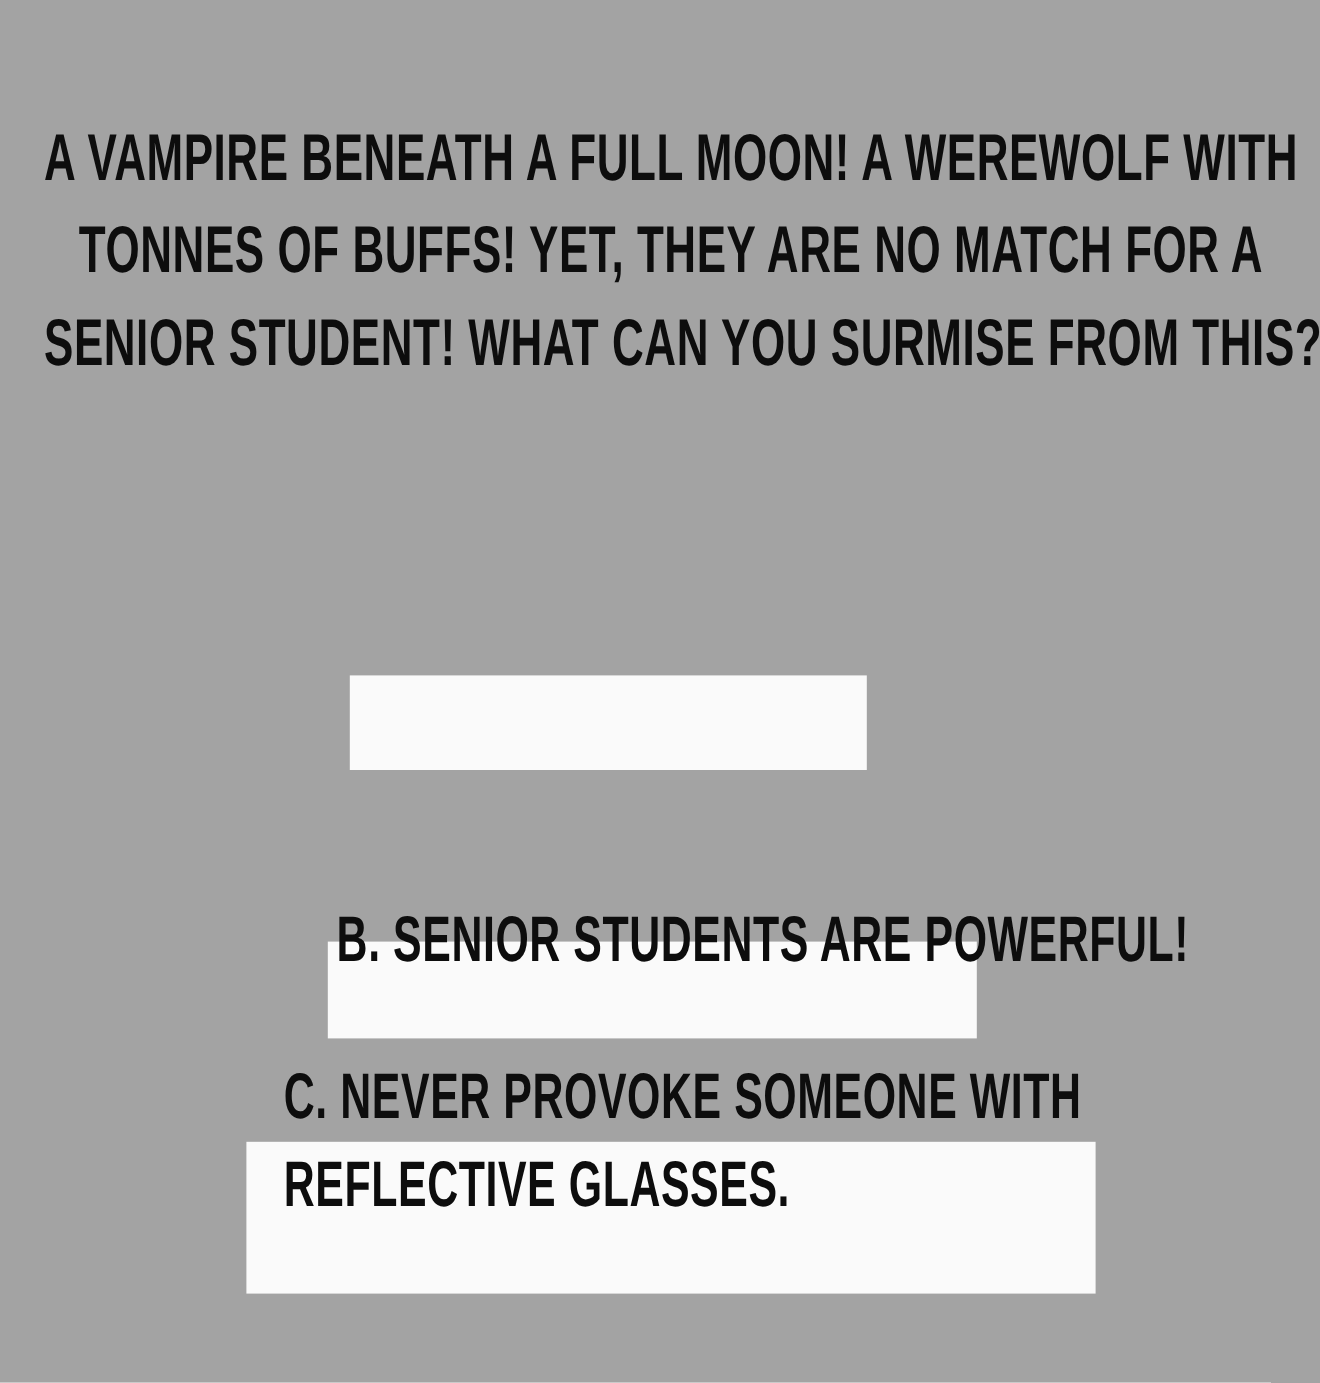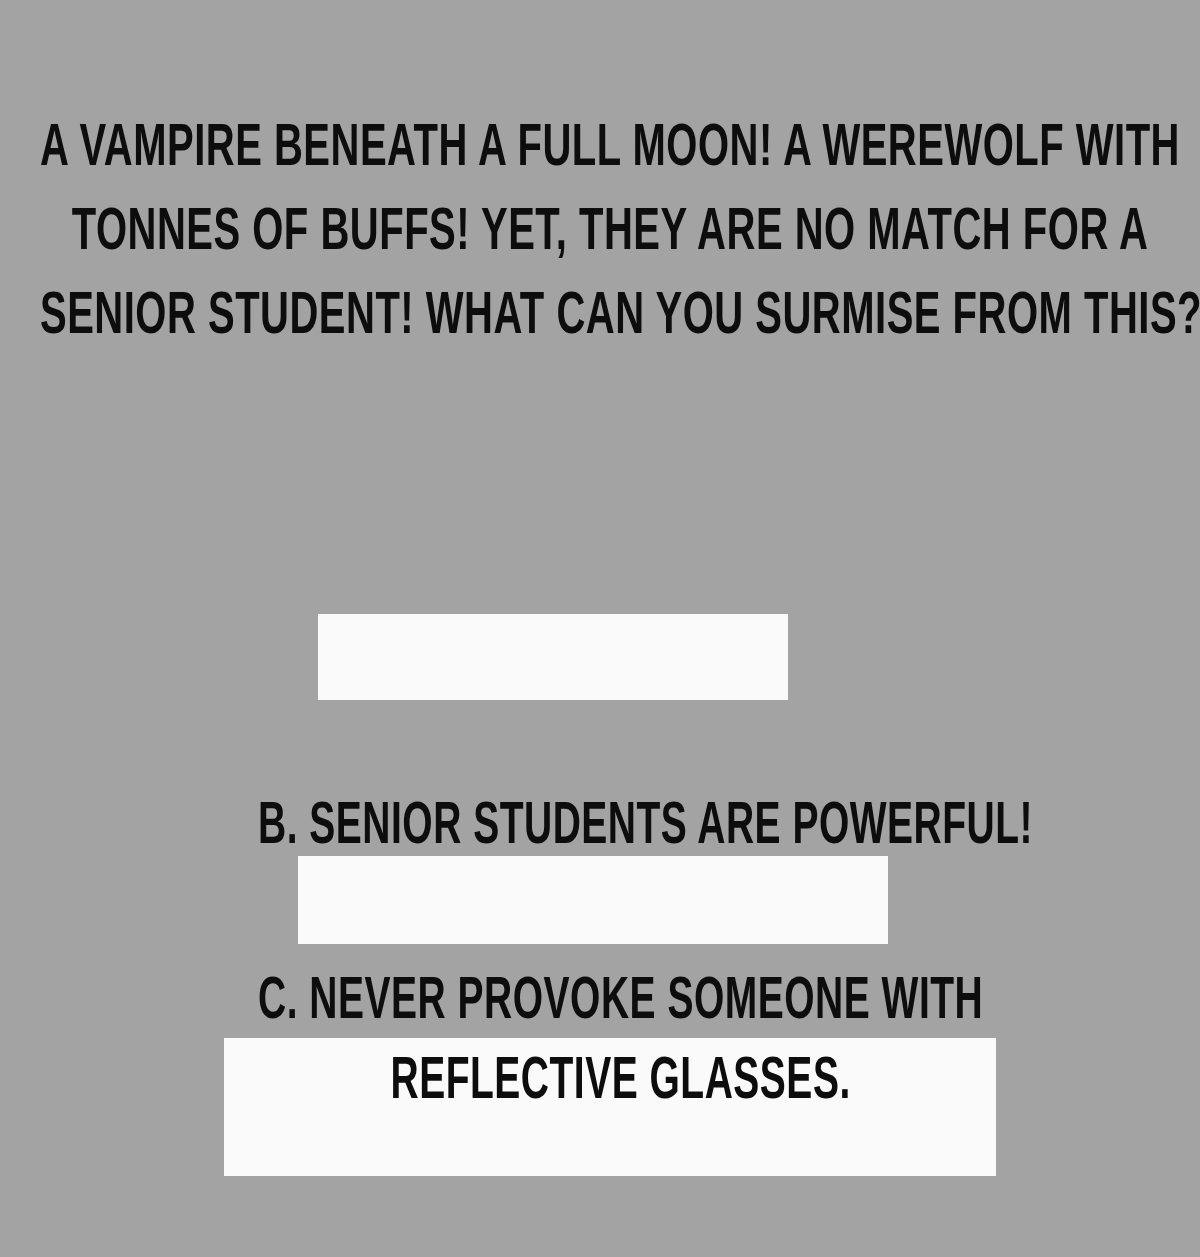--- a/index.html
+++ b/index.html
@@ -41,22 +41,22 @@
     letter-spacing: 0.5px;
     transform: scaleY(1.5);
     transform-origin: 50% 50%;
   }
   .option {
     position: absolute;
     left: 258px;
     color: #0d0d0d;
   }
   .option-a { top: 635px; }
-  .option-b { top: 783px; }
-  .option-c { top: 958px; text-align: center; }
+  .option-b { top: 816px; margin-left: 48px; }
+  .option-c { top: 958px; }
   .oline {
     font-size: 39px;
     font-weight: 700;
     line-height: 80px;
     white-space: nowrap;
     letter-spacing: 0.5px;
     transform: scaleY(1.5);
     transform-origin: 0 50%;
   }
 </style>

